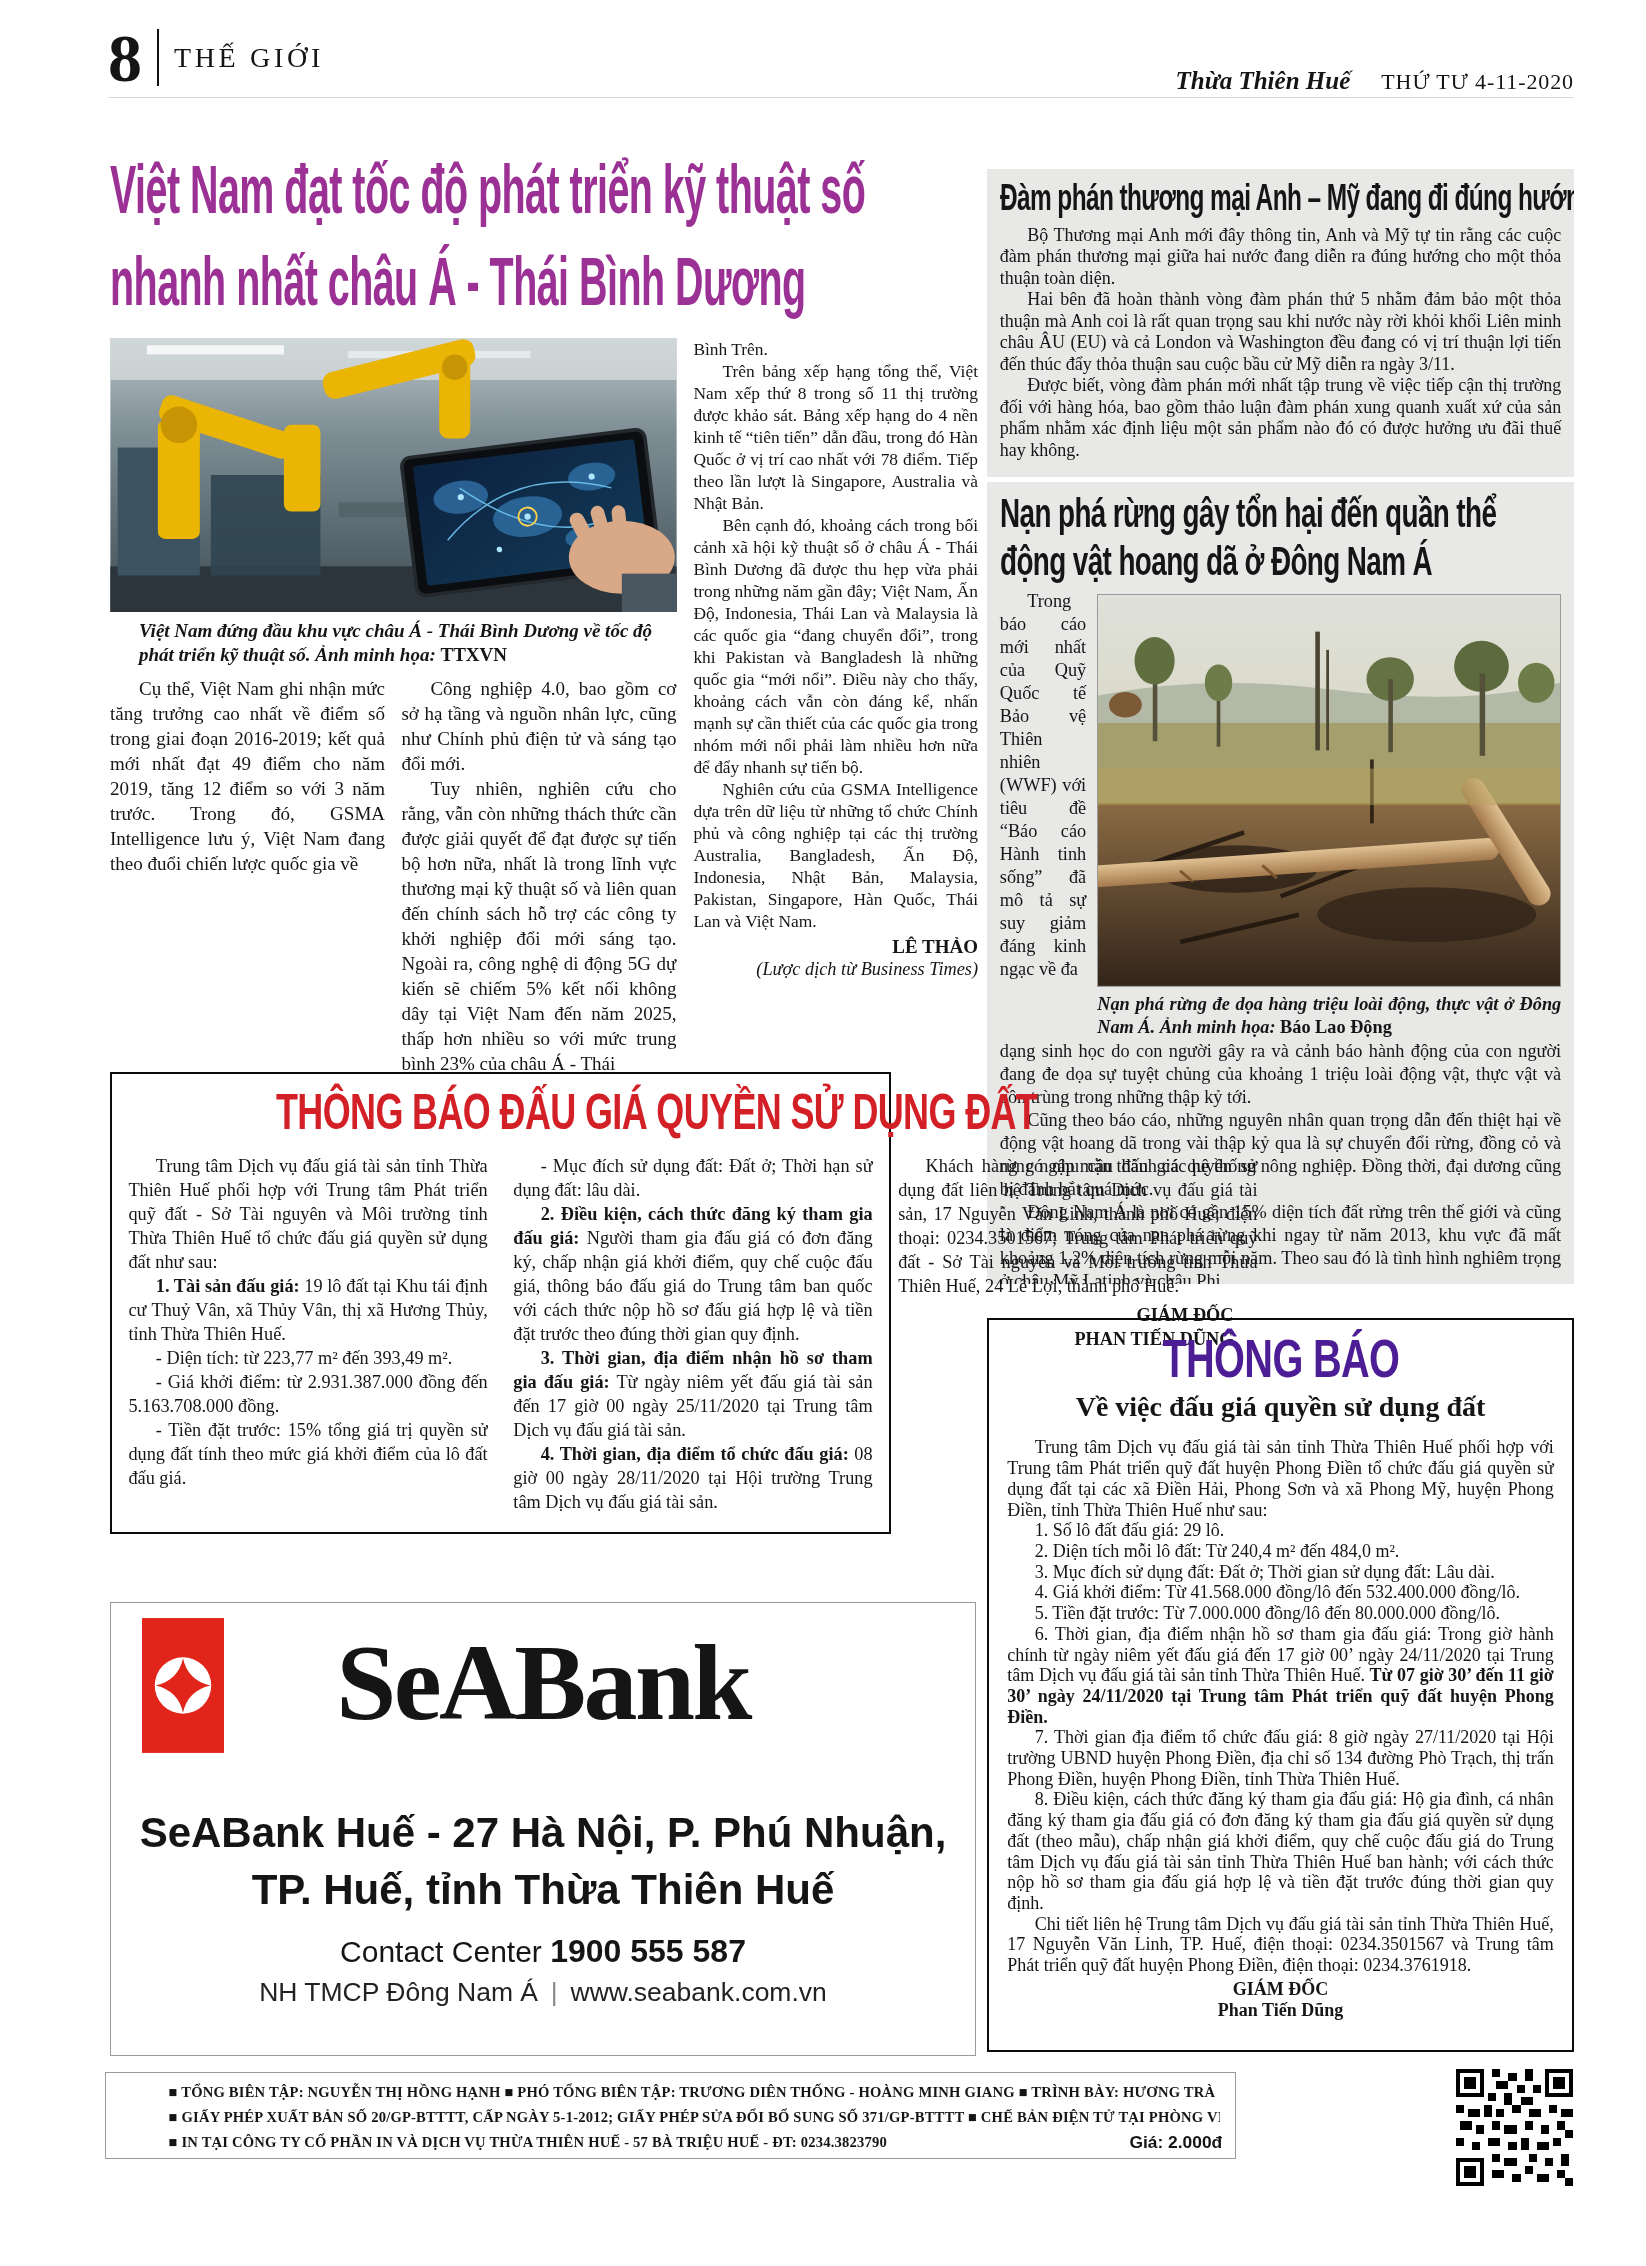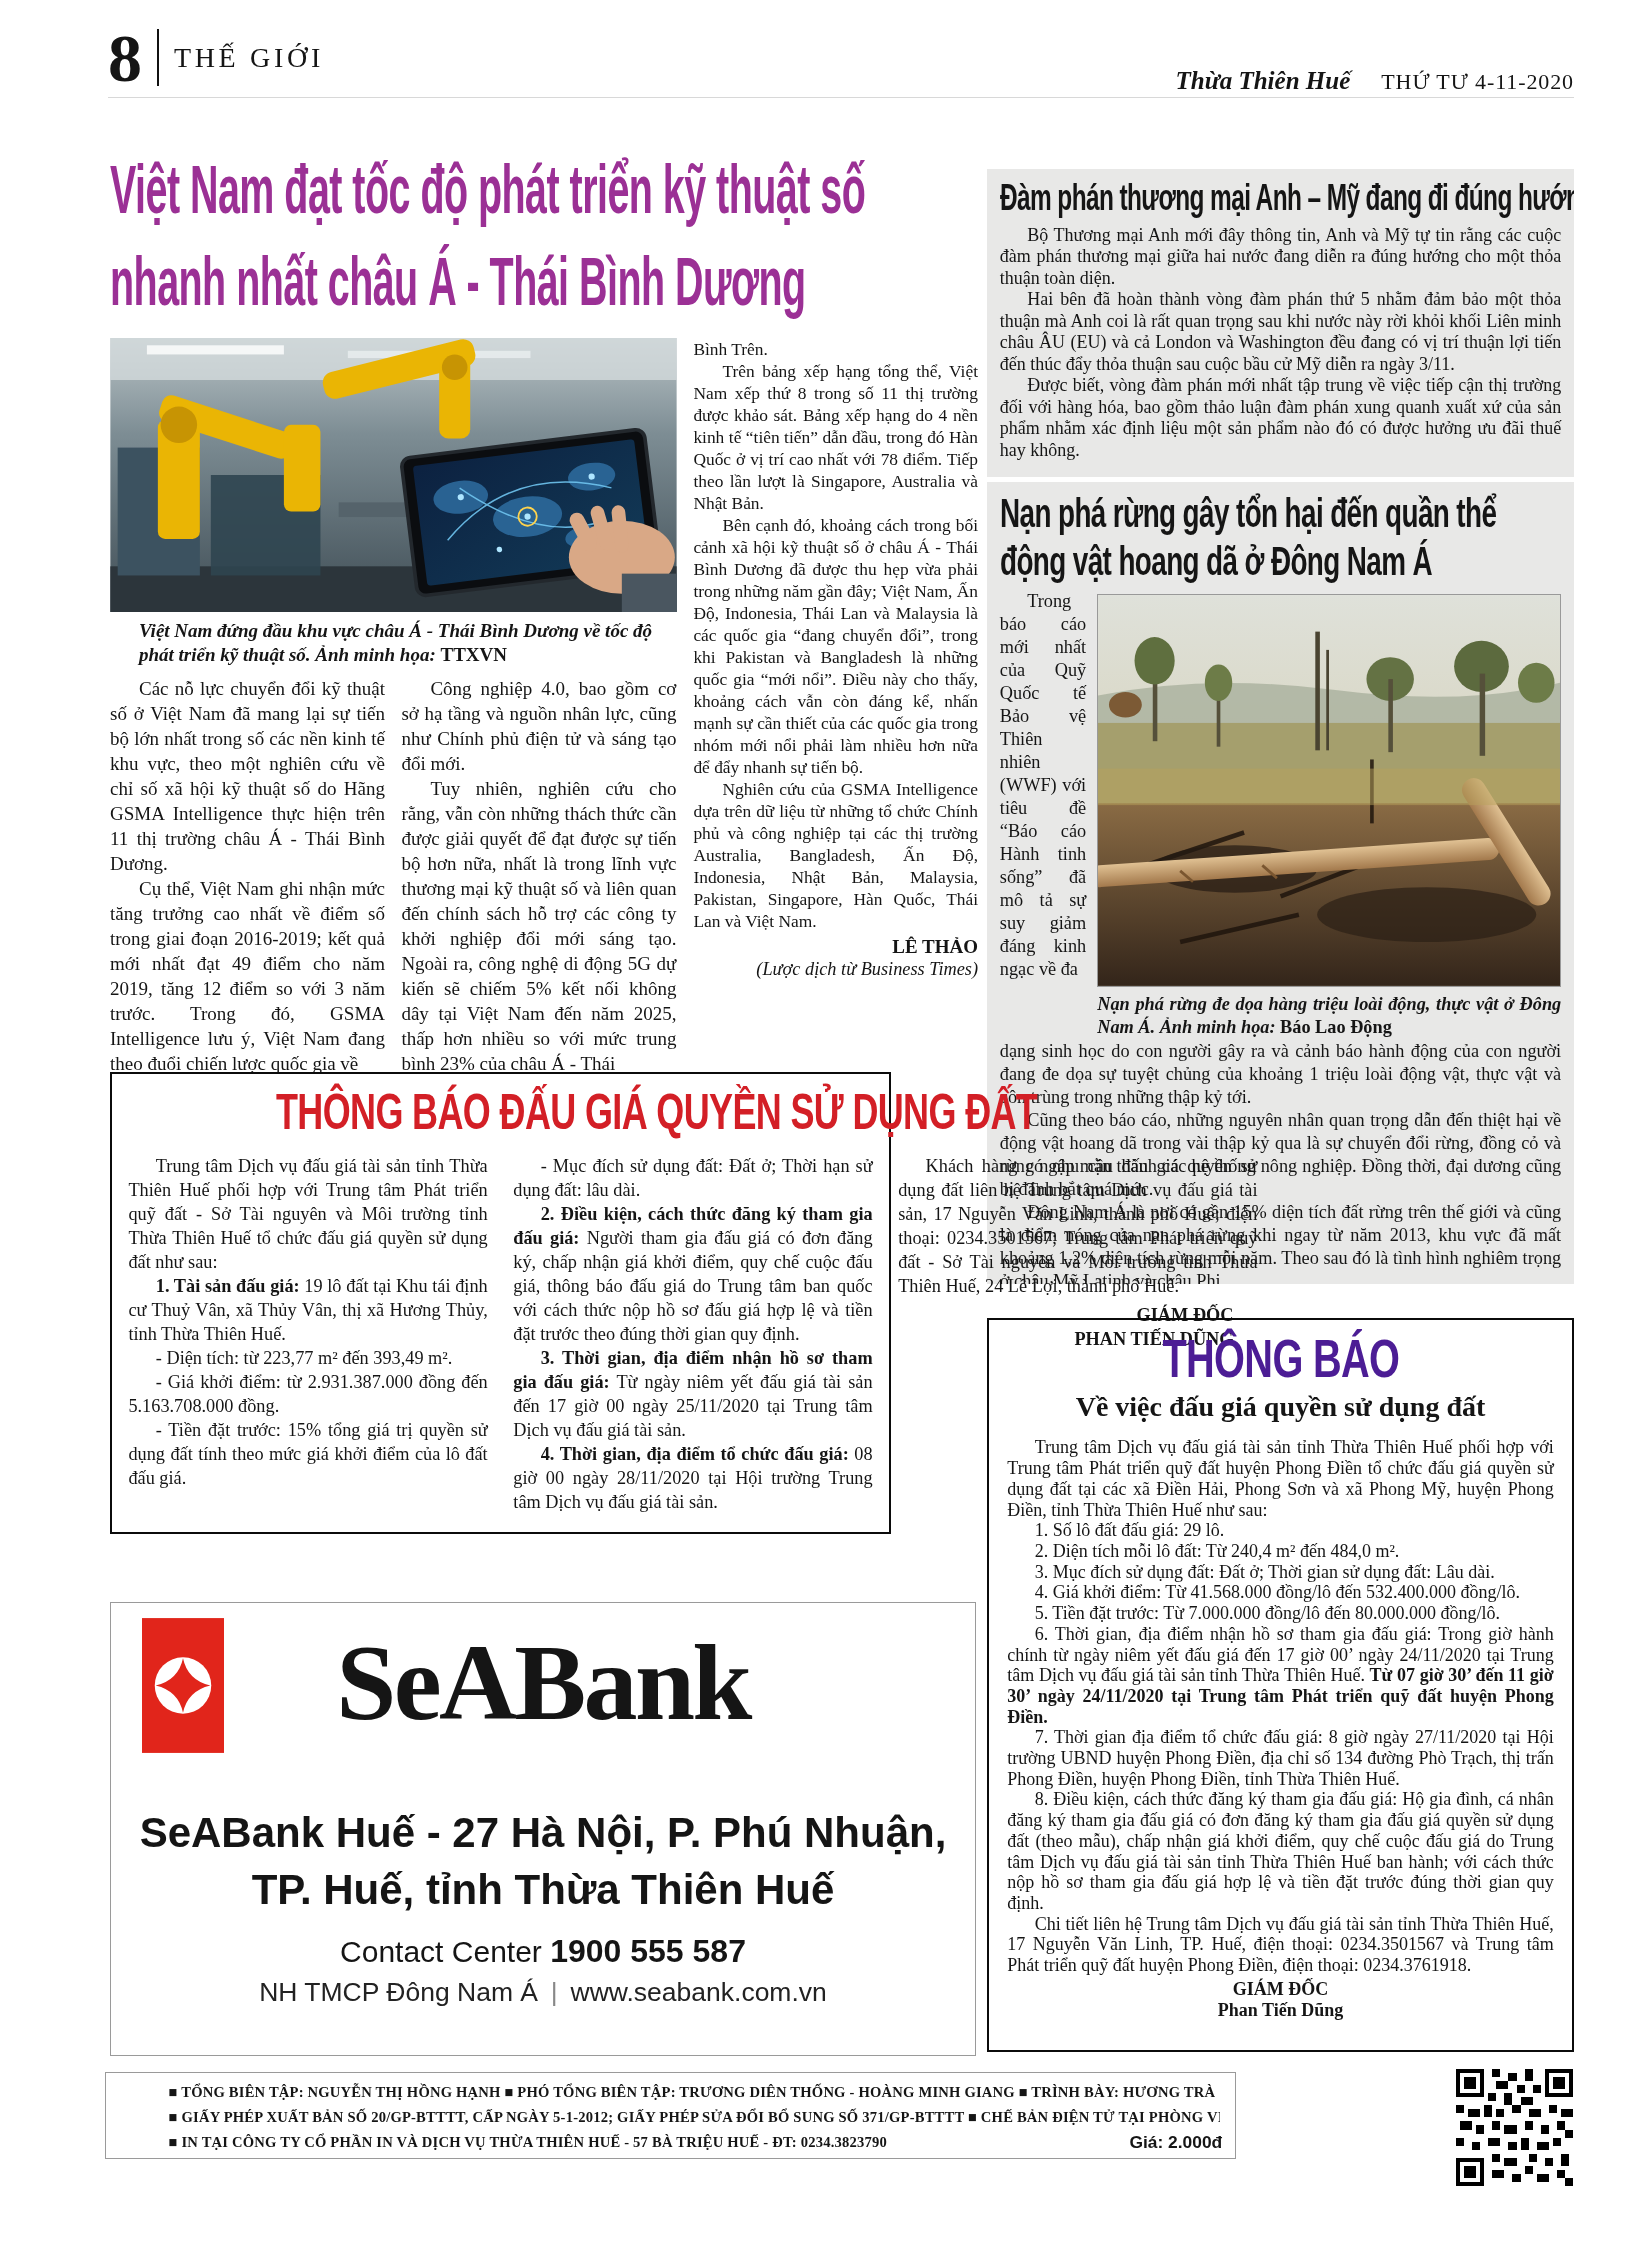--- a/index.html
+++ b/index.html
@@ -167,21 +167,20 @@
             <rect x="548" y="184" width="15" height="52" rx="8" transform="rotate(-6 548 184)"></rect>
           </g>
           <rect x="560" y="258" width="70" height="42" fill="#4a5660"></rect>
         </svg>
       </div>
       <div class="cap">
         <span>Việt Nam đứng đầu khu vực châu Á - Thái Bình Dương về tốc độ phát triển kỹ thuật số. Ảnh minh họa: </span><b>TTXVN</b>
       </div>
       <div class="twocol">
         <div class="tcol">
-          <p>Các nỗ lực chuyển đổi kỹ thuật số ở Việt Nam đã mang lại sự tiến bộ lớn nhất trong số các nền kinh tế khu vực, theo một nghiên cứu về chỉ số xã hội kỹ thuật số do Hãng GSMA Intelligence thực hiện trên 11 thị trường châu Á - Thái Bình Dương.</p>
           <p>Cụ thể, Việt Nam ghi nhận mức tăng trưởng cao nhất về điểm số trong giai đoạn 2016-2019; kết quả mới nhất đạt 49 điểm cho năm 2019, tăng 12 điểm so với 3 năm trước. Trong đó, GSMA Intelligence lưu ý, Việt Nam đang theo đuổi chiến lược quốc gia về</p>
         </div>
         <div class="tcol">
           <p>Công nghiệp 4.0, bao gồm cơ sở hạ tầng và nguồn nhân lực, cũng như Chính phủ điện tử và sáng tạo đổi mới.</p>
           <p>Tuy nhiên, nghiên cứu cho rằng, vẫn còn những thách thức cần được giải quyết để đạt được sự tiến bộ hơn nữa, nhất là trong lĩnh vực thương mại kỹ thuật số và liên quan đến chính sách hỗ trợ các công ty khởi nghiệp đổi mới sáng tạo. Ngoài ra, công nghệ di động 5G dự kiến sẽ chiếm 5% kết nối không dây tại Việt Nam đến năm 2025, thấp hơn nhiều so với mức trung bình 23% của châu Á - Thái</p>
         </div>
       </div>
     </div>
     <div class="c3">
       <p class="noind">Bình Trên.</p>

